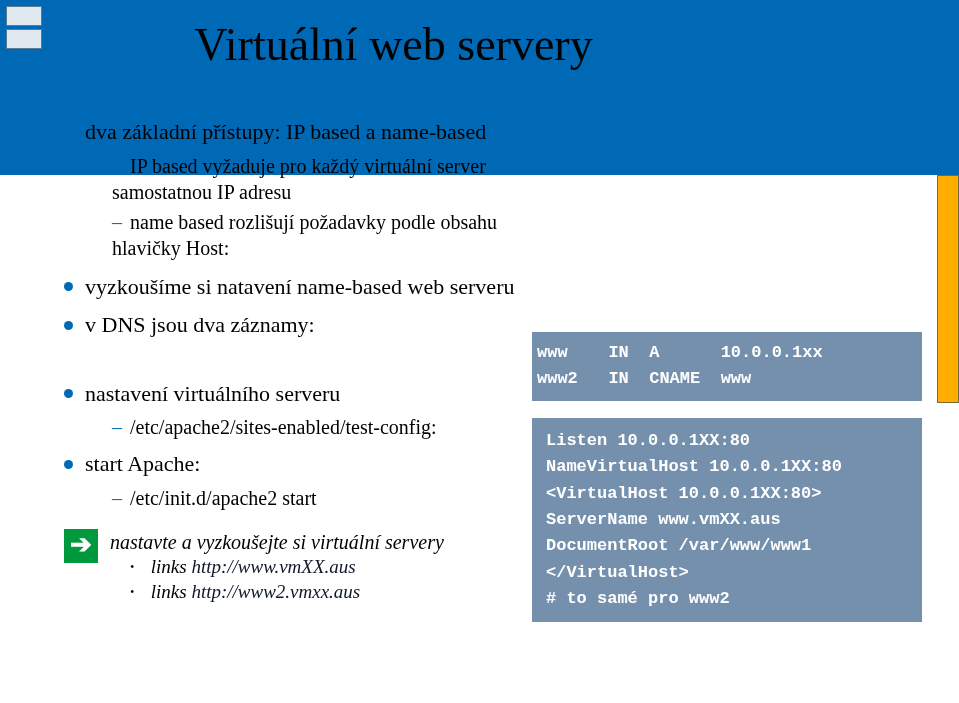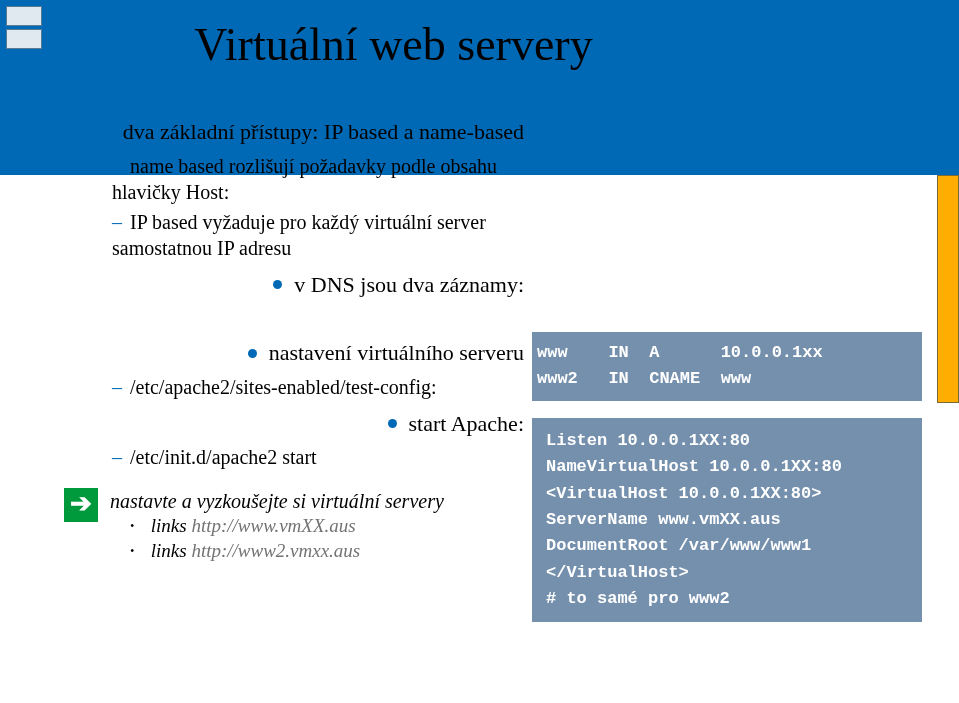--- a/index.html
+++ b/index.html
@@ -50,21 +50,21 @@
   }
   .content {
     position: absolute;
     top: 108px;
     left: 64px;
     width: 870px;
     color: #000;
     font-size: 22px;
     line-height: 1.3;
   }
-  .b1 { margin: 10px 0 6px 0; text-align: right; }
+  .b1 { margin: 10px 0 6px 0; }
   .b1::before {
     content: "";
     display: inline-block;
     width: 9px; height: 9px;
     background: #0069b5;
     border-radius: 50%;
     margin-right: 12px;
     vertical-align: middle;
     transform: translateY(-2px);
   }
@@ -104,21 +104,21 @@
     font-size: 19px;
     margin-left: 20px;
   }
   .exercise-sub::before {
     content: "•";
     display: inline-block;
     width: 16px;
     font-size: 12px;
     transform: translateY(-2px);
   }
-  .link { color: #737373; }
+  .link { color: #0f172a; }
   .codebox {
     position: absolute;
     background: #7590ad;
     color: #fff;
     font-family: "Courier New", monospace;
     font-weight: bold;
     font-size: 17px;
     padding: 10px 14px;
     line-height: 1.55;
     white-space: pre;
@@ -145,23 +145,24 @@
   <div class="corner-box"></div>
   <div class="corner-box"></div>
 </div>
 <div class="right-stripe"></div>
 
 <div class="slide-title">Virtuální web servery</div>
 
 <div class="content">
   <div class="left-col">
     <div class="b1">dva základní přístupy: IP based a name-based</div>
+    <div class="dash">IP based vyžaduje pro každý virtuální server samostatnou IP adresu</div>
     <div class="dash">name based rozlišují požadavky podle obsahu hlavičky Host:</div>
-    <div class="dash">IP based vyžaduje pro každý virtuální server samostatnou IP adresu</div>
 
+    <div class="b1 top-gap">vyzkoušíme si natavení name-based web serveru</div>
     <div class="b1">v DNS jsou dva záznamy:</div>
 
     <div class="b1 top-gap" style="margin-top:40px">nastavení virtuálního serveru</div>
     <div class="dash">/etc/apache2/sites-enabled/test-config:</div>
 
     <div class="b1">start Apache:</div>
     <div class="dash">/etc/init.d/apache2 start</div>
 
     <div class="exercise-row">
       <div class="arrow-box">➔</div>

